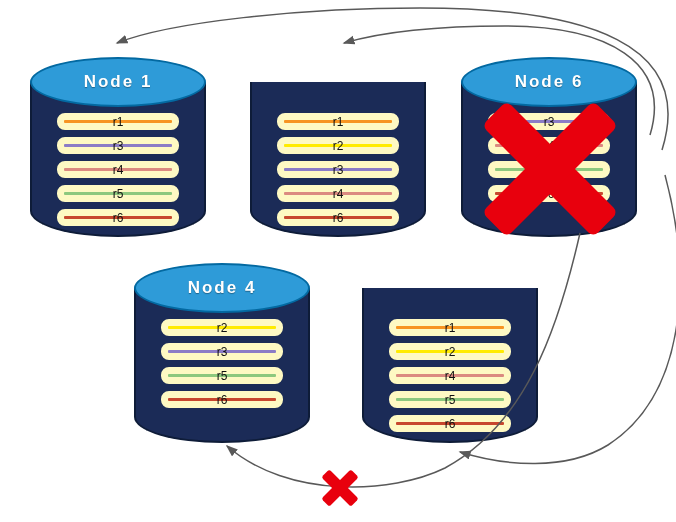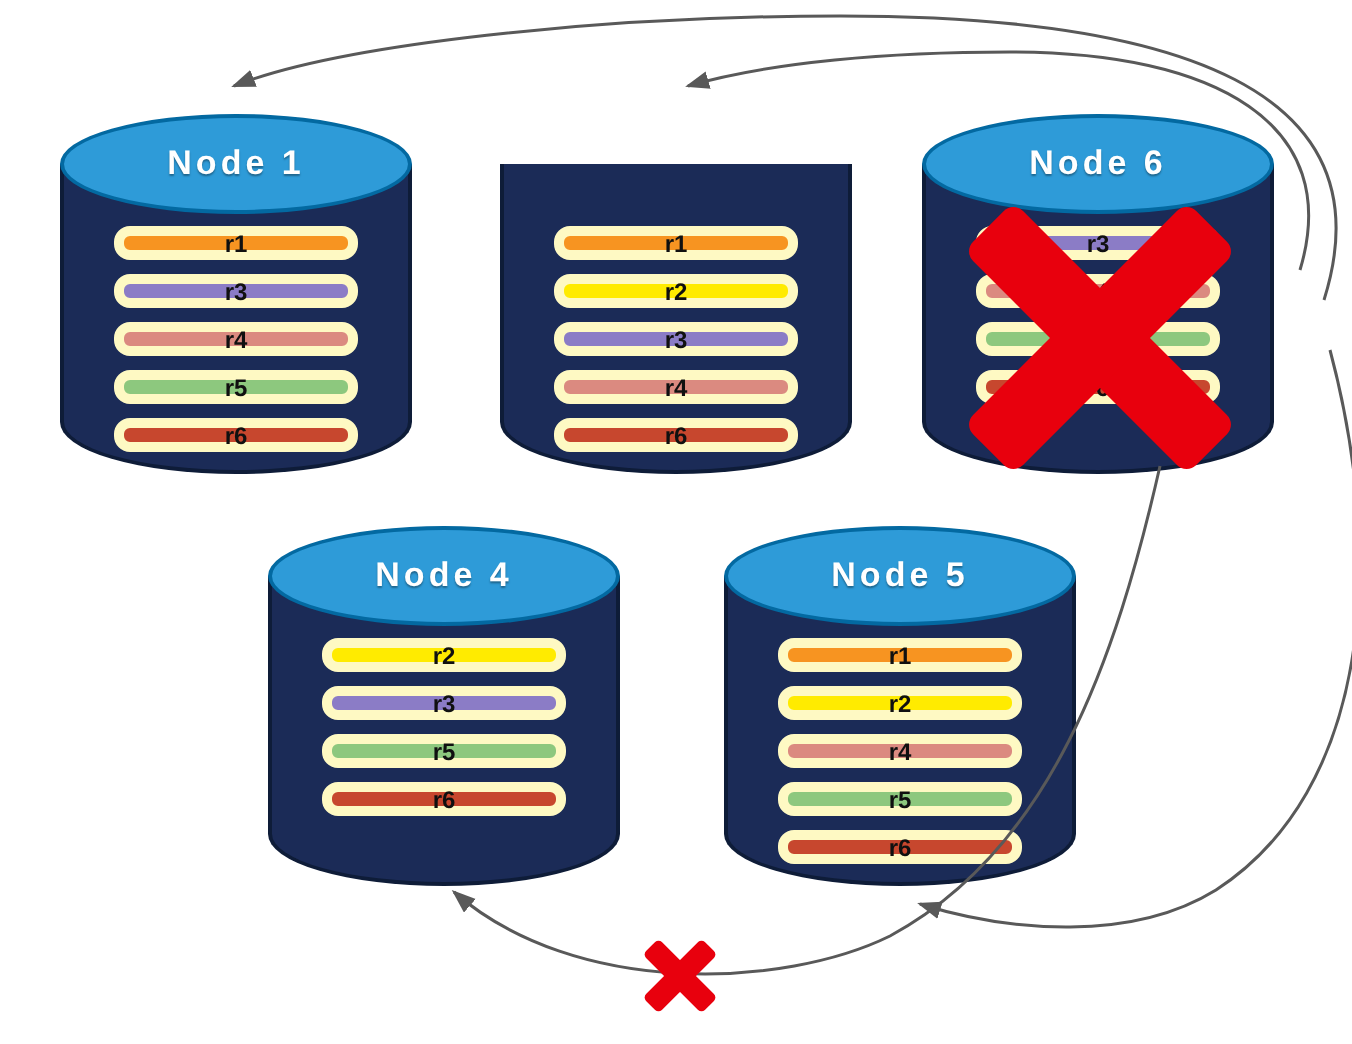--- a/index.html
+++ b/index.html
@@ -30,24 +30,24 @@
   .cyl-top{
     position:absolute;left:0;top:0;width:100%;height:50px;
     background:var(--top-color,#2E9BD8);
     border:2px solid #0369a1;border-radius:50%;
     box-sizing:border-box;
     display:flex;align-items:center;justify-content:center;
     z-index:2;
   }
   .cyl-title{color:#ffffff;font-weight:bold;font-size:17px;letter-spacing:2px;text-shadow:0 1px 1px rgba(0,0,0,.35);}
   .bar{
-    width:122px;height:17px;border-radius:8px;border:5px solid #fef9c3;
+    width:122px;height:17px;border-radius:8px;border:7px solid #fef9c3;
     box-sizing:border-box;
     display:flex;align-items:center;justify-content:center;
-    font-size:12px;font-weight:bold;color:#101010;line-height:1;
+    font-size:12px;font-weight:normal;color:#101010;line-height:1;
   }
 
   
   .cross{position:absolute;z-index:4;overflow:visible;}
   .cross-bar{fill:var(--cross-color,#E8000D);}
   .cross.big{left:482px;top:98px;width:136px;height:142px;}
   .cross.small{left:320px;top:468px;width:40px;height:40px;}
 </style>
 </head>
 <body style="--cross-color: #E8000D; --arrow-color: #595959; --top-color: #2E9BD8; --body-color: #1B2B57;">
@@ -111,23 +111,20 @@
     </div>
   </div>
       <div class="cyl pos-5">
     <div class="cyl-body">
           <div class="bar" style="background: rgb(247, 148, 33);">r1</div>
           <div class="bar" style="background: rgb(255, 235, 0);">r2</div>
           <div class="bar" style="background: rgb(219, 138, 128);">r4</div>
           <div class="bar" style="background: rgb(141, 200, 126);">r5</div>
           <div class="bar" style="background: rgb(199, 71, 46);">r6</div>
         </div>
-    <div class="cyl-top">
-      <span class="cyl-title">Node 5</span>
-    </div>
   </div>
     </div>
 
   <svg class="cross big" viewBox="0 0 100 100">
     <g transform="translate(50 50)">
       <rect class="cross-bar" x="-58" y="-13" width="116" height="26" rx="5" transform="rotate(45)"></rect>
       <rect class="cross-bar" x="-58" y="-13" width="116" height="26" rx="5" transform="rotate(-45)"></rect>
     </g>
   </svg>
 

